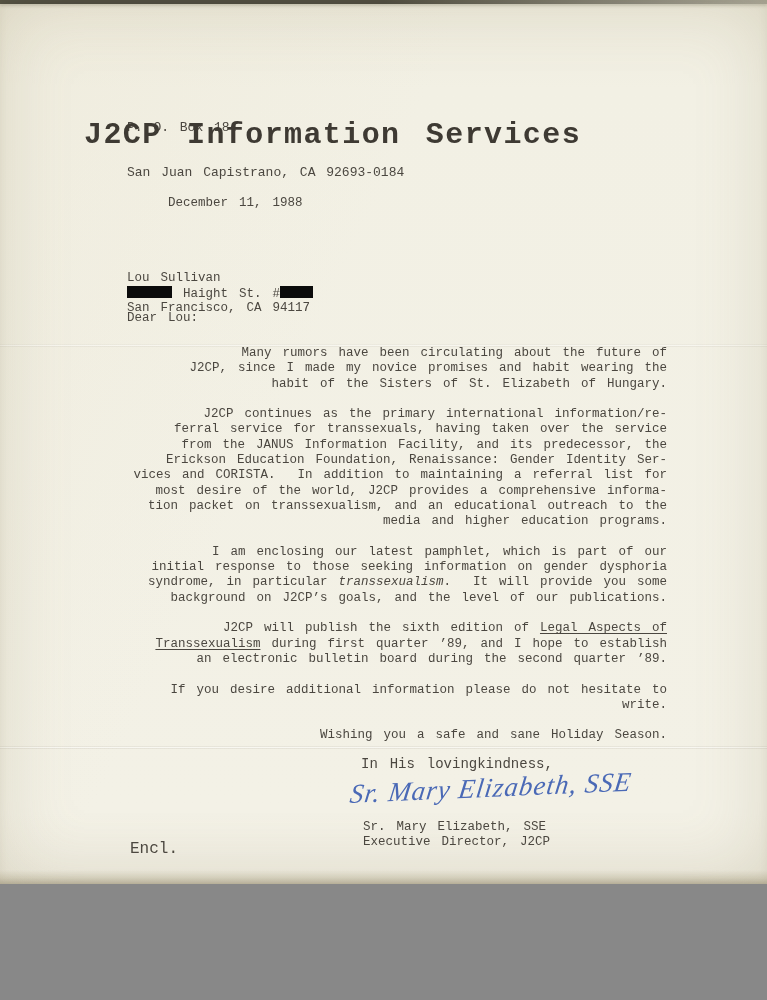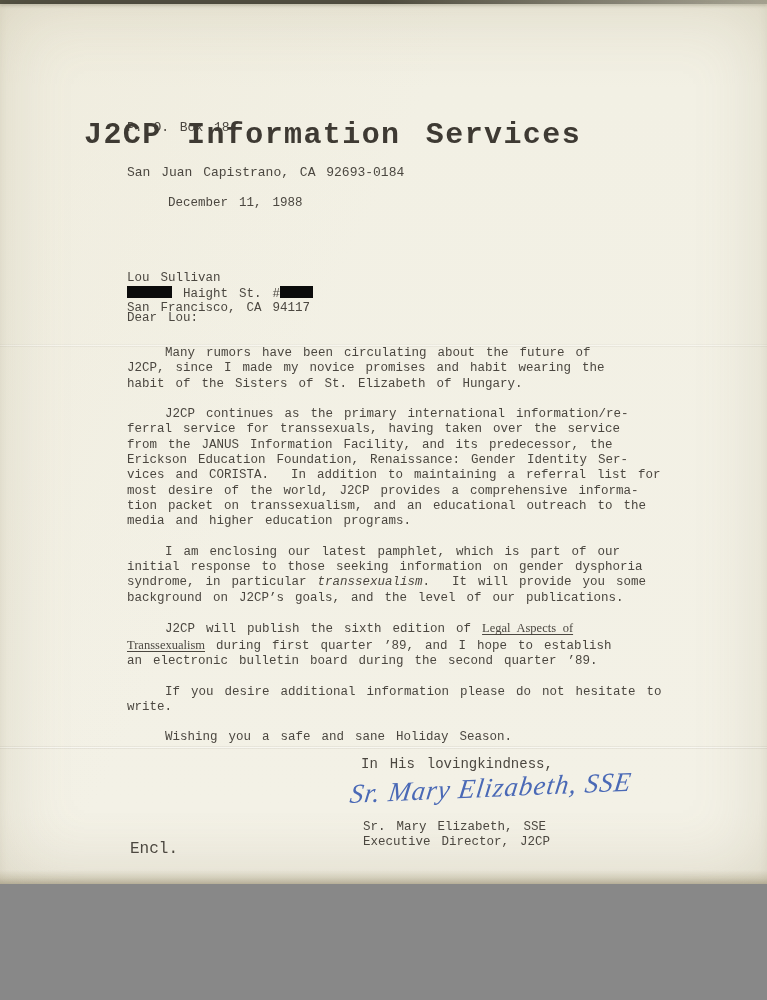--- a/index.html
+++ b/index.html
@@ -34,25 +34,25 @@
 
   .recipient{position:absolute;left:127px;top:255px;font-size:12.5px;line-height:14.5px;word-spacing:3.5px;margin-top:16px;}
   .r-line{white-space:pre;}
   .redact{display:inline-block;height:12px;background:#0b0b0b;vertical-align:-1px;}
   .redact.w1{width:45px;}
   .redact.w2{width:33px;}
 
   .salutation{position:absolute;left:127px;top:311px;font-size:12.5px;word-spacing:3.5px;white-space:pre;}
 
   .body-col{position:absolute;left:127px;top:346px;width:540px;font-size:12.5px;line-height:15.3px;word-spacing:3.5px;}
-  .para{margin:0 0 15.3px 0;}
+  .para{margin:0 0 15.3px 0;text-align:right;}
   .line{white-space:pre;}
   .line.ind{padding-left:38px;}
   .it{font-style:italic;}
-  .un{text-decoration:underline;text-underline-offset:2px;font-family:Liberation Serif, serif;}
+  .un{text-decoration:underline;text-underline-offset:2px;}
 
   .closing{position:absolute;left:361px;top:756px;font-size:14px;word-spacing:3.5px;white-space:pre;}
   .sig-script{
     position:absolute;left:348px;top:779px;
     font-family:"Liberation Serif","DejaVu Serif",serif;font-style:italic;
     font-size:27px;color:#3c5eb2;white-space:nowrap;
     transform:rotate(-2.5deg) skewX(-10deg);transform-origin:left bottom;
     letter-spacing:1px;opacity:0.92;
   }
   .sig-name{position:absolute;left:363px;top:820px;font-size:12.5px;word-spacing:3.5px;white-space:pre;}

